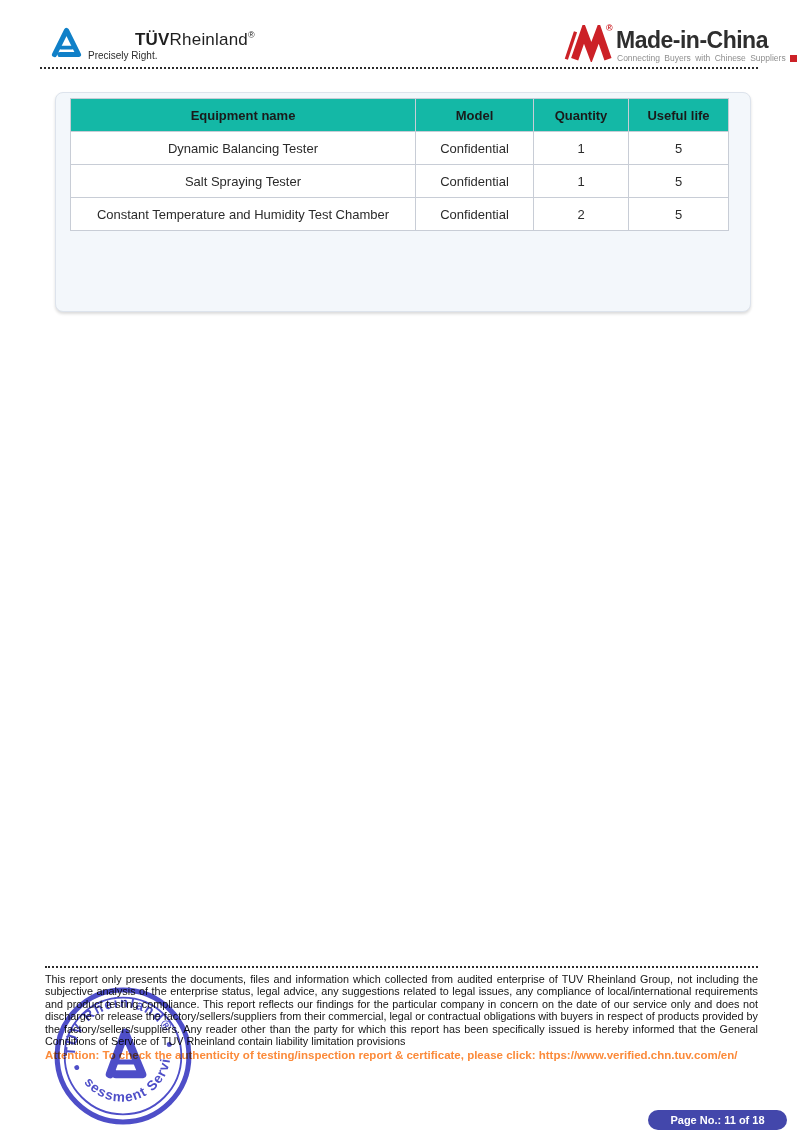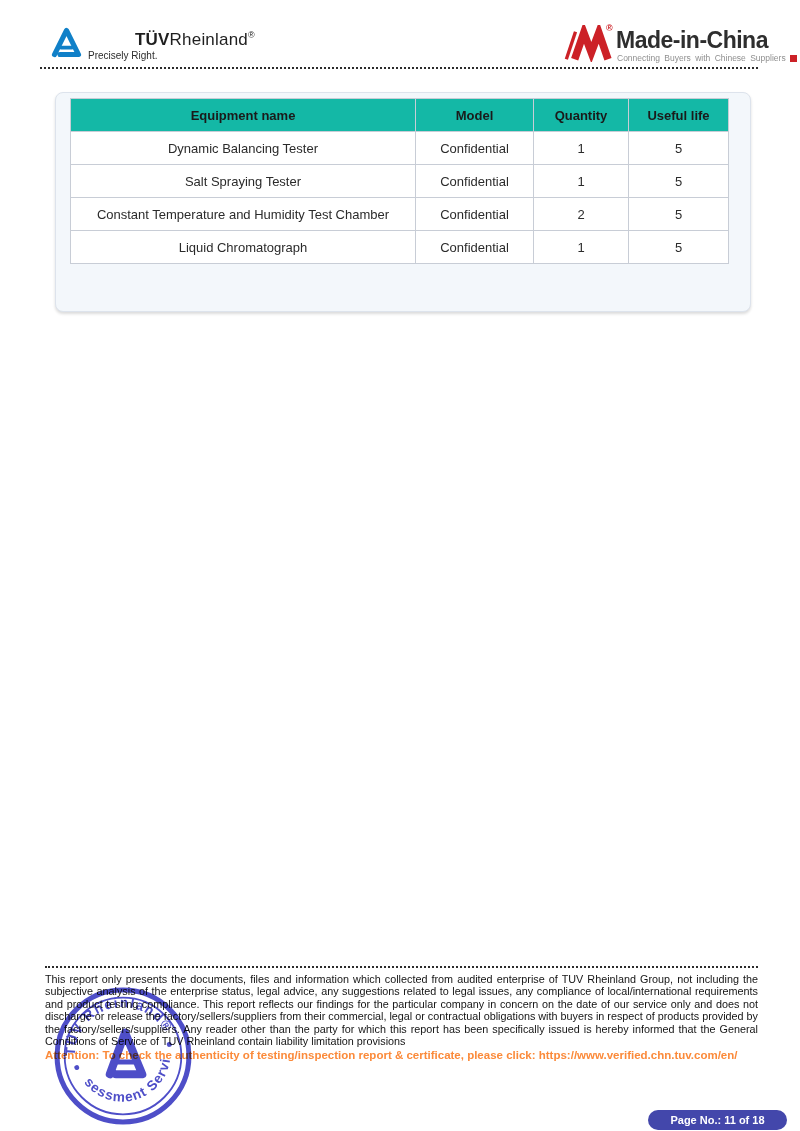--- a/index.html
+++ b/index.html
@@ -90,26 +90,20 @@
       <td>Confidential</td>
       <td>1</td>
       <td>5</td>
     </tr>
     <tr>
       <td>Constant Temperature and Humidity Test Chamber</td>
       <td>Confidential</td>
       <td>2</td>
       <td>5</td>
     </tr>
-    <tr>
-      <td>Liquid Chromatograph</td>
-      <td>Confidential</td>
-      <td>1</td>
-      <td>5</td>
-    </tr>
   </tbody>
 </table>
 
 <div class="abs dotted-rule rule-bottom"></div>
 
 <p class="abs disclaimer">This report only presents the documents, files and information which collected from audited enterprise of TUV Rheinland Group, not including the subjective analysis of the enterprise status, legal advice, any suggestions related to legal issues, any compliance of local/international requirements and product testing compliance. This report reflects our findings for the particular company in concern on the date of our service only and does not discharge or release the factory/sellers/suppliers from their commercial, legal or contractual obligations with buyers in respect of products provided by the factory/sellers/suppliers. Any reader other than the party for which this report has been specifically issued is hereby informed that the General Conditions of Service of TUV Rheinland contain liability limitation provisions</p>
 
 <p class="abs attention">
   <span>Attention: To check the authenticity of testing/inspection report &amp; certificate, please click: </span>
   <a class="link">https://www.verified.chn.tuv.com/en/</a>

